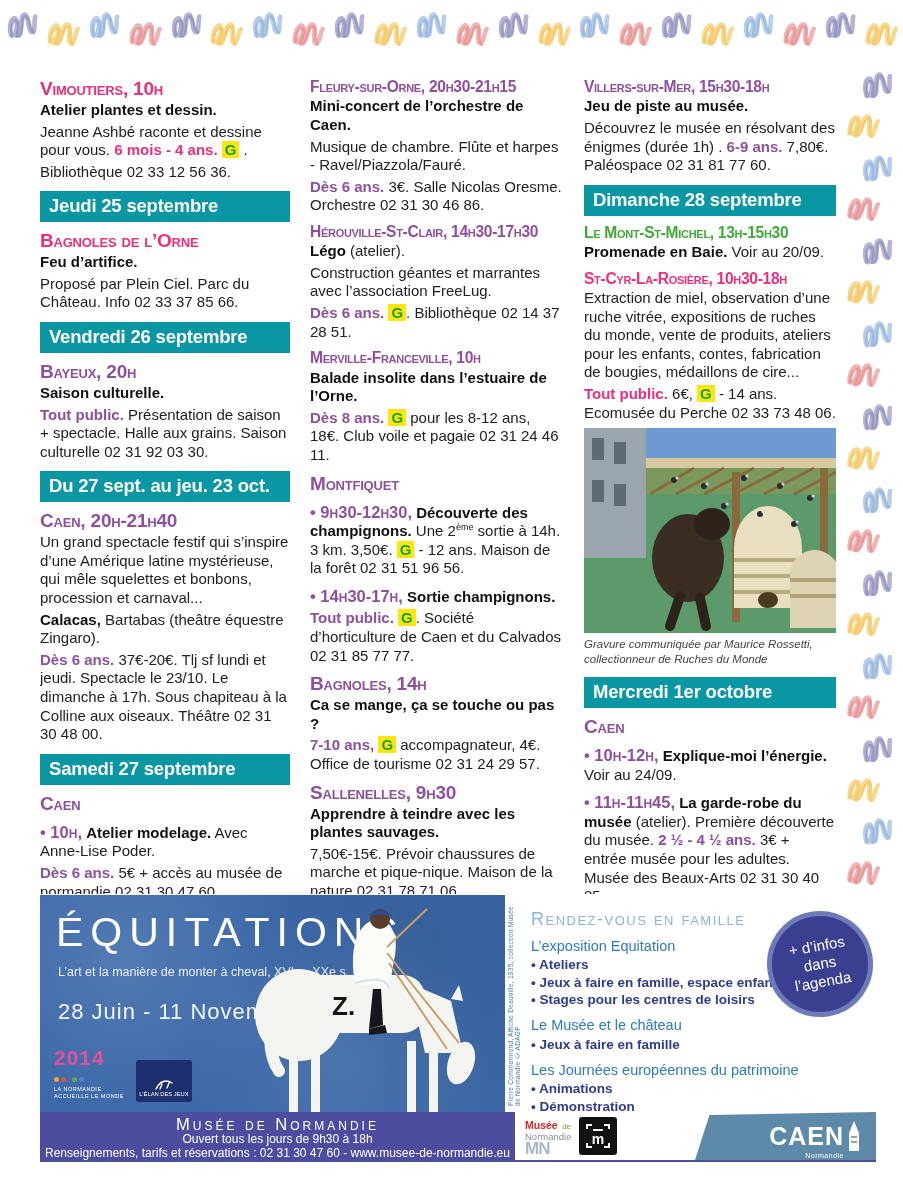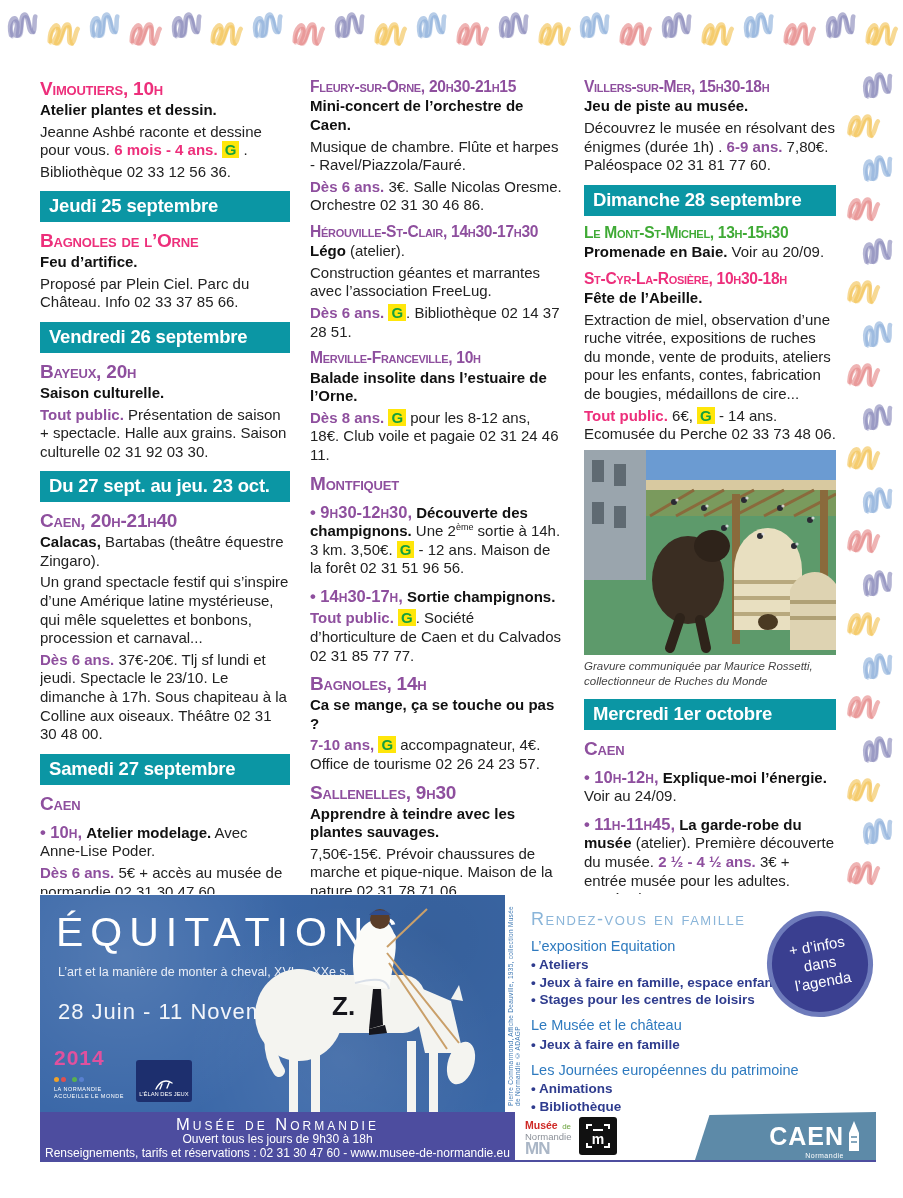--- a/index.html
+++ b/index.html
@@ -368,22 +368,22 @@
       <div class="date-banner">Jeudi 25 septembre</div>
       <h3 class="city pink">Bagnoles de l’Orne</h3>
       <p class="para"><span class="t-b">Feu d’artifice.</span></p>
       <p class="para"><span class="t-r">Proposé par Plein Ciel. Parc du Château. Info 02 33 37 85 66.</span></p>
       <div class="date-banner">Vendredi 26 septembre</div>
       <h3 class="city purple">Bayeux, 20h</h3>
       <p class="para"><span class="t-b">Saison culturelle.</span></p>
       <p class="para"><span class="t-pb">Tout public.</span><span class="t-r"> Présentation de saison + spectacle. Halle aux grains. Saison culturelle 02 31 92 03 30.</span></p>
       <div class="date-banner">Du 27 sept. au jeu. 23 oct.</div>
       <h3 class="city purple">Caen, 20h-21h40</h3>
+      <p class="para"><span class="t-r">Un grand spectacle festif qui s’inspire d’une Amérique latine mystérieuse, qui mêle squelettes et bonbons, procession et carnaval...</span></p>
       <p class="para"><span class="t-b">Calacas,</span><span class="t-r"> Bartabas (theâtre équestre Zingaro).</span></p>
-      <p class="para"><span class="t-r">Un grand spectacle festif qui s’inspire d’une Amérique latine mystérieuse, qui mêle squelettes et bonbons, procession et carnaval...</span></p>
       <p class="para"><span class="t-pb">Dès 6 ans.</span><span class="t-r"> 37€-20€. Tlj sf lundi et jeudi. Spectacle le 23/10. Le dimanche à 17h. Sous chapiteau à la Colline aux oiseaux. Théâtre 02 31 30 48 00.</span></p>
       <div class="date-banner">Samedi 27 septembre</div>
       <h3 class="city purple">Caen</h3>
       <p class="para bullet"><span class="t-tb">• 10h,</span><span class="t-r"> </span><span class="t-b">Atelier modelage.</span><span class="t-r"> Avec Anne-Lise Poder.</span></p>
       <p class="para"><span class="t-pb">Dès 6 ans.</span><span class="t-r"> 5€ + accès au musée de normandie 02 31 30 47 60.</span></p>
     </div>
   <div class="col" id="col1">
       <h3 class="city purple tight">Fleury-sur-Orne, 20h30-21h15</h3>
       <p class="para"><span class="t-b">Mini-concert de l’orchestre de Caen.</span></p>
       <p class="para"><span class="t-r">Musique de chambre. Flûte et harpes - Ravel/Piazzola/Fauré.</span></p>
@@ -394,34 +394,33 @@
       <p class="para"><span class="t-pb">Dès 6 ans.</span><span class="t-r"> </span><span class="t-g">G</span><span class="t-r">. Bibliothèque 02 14 37 28 51.</span></p>
       <h3 class="city purple tight">Merville-Franceville, 10h</h3>
       <p class="para"><span class="t-b">Balade insolite dans l’estuaire de l’Orne.</span></p>
       <p class="para"><span class="t-pb">Dès 8 ans.</span><span class="t-r"> </span><span class="t-g">G</span><span class="t-r"> pour les 8-12 ans, 18€. Club voile et pagaie 02 31 24 46 11.</span></p>
       <h3 class="city purple">Montfiquet</h3>
       <p class="para bullet"><span class="t-tb">• 9h30-12h30,</span><span class="t-r"> </span><span class="t-b">Découverte des champignons.</span><span class="t-r"> Une 2</span><span class="t-sup">ème</span><span class="t-r"> sortie à 14h. 3 km. 3,50€. </span><span class="t-g">G</span><span class="t-r"> - 12 ans. Maison de la forêt 02 31 51 96 56.</span></p>
       <p class="para bullet"><span class="t-tb">• 14h30-17h,</span><span class="t-r"> </span><span class="t-b">Sortie champignons.</span></p>
       <p class="para"><span class="t-pb">Tout public.</span><span class="t-r"> </span><span class="t-g">G</span><span class="t-r">. Société d’horticulture de Caen et du Calvados 02 31 85 77 77.</span></p>
       <h3 class="city purple">Bagnoles, 14h</h3>
       <p class="para"><span class="t-b">Ca se mange, ça se touche ou pas ?</span></p>
-      <p class="para"><span class="t-pb">7-10 ans,</span><span class="t-r"> </span><span class="t-g">G</span><span class="t-r"> accompagnateur, 4€. Office de tourisme 02 26 24 23 57.</span></p>
+      <p class="para"><span class="t-pb">7-10 ans,</span><span class="t-r"> </span><span class="t-g">G</span><span class="t-r"> accompagnateur, 4€. Office de tourisme 02 31 24 29 57.</span></p>
       <h3 class="city purple">Sallenelles, 9h30</h3>
       <p class="para"><span class="t-b">Apprendre à teindre avec les plantes sauvages.</span></p>
       <p class="para"><span class="t-r">7,50€-15€. Prévoir chaussures de marche et pique-nique. Maison de la nature 02 31 78 71 06.</span></p>
     </div>
   <div class="col" id="col2">
       <h3 class="city purple tight">Villers-sur-Mer, 15h30-18h</h3>
       <p class="para"><span class="t-b">Jeu de piste au musée.</span></p>
       <p class="para"><span class="t-r">Découvrez le musée en résolvant des énigmes (durée 1h) . </span><span class="t-pb">6-9 ans.</span><span class="t-r"> 7,80€. Paléospace 02 31 81 77 60.</span></p>
       <div class="date-banner">Dimanche 28 septembre</div>
       <h3 class="city green tight">Le Mont-St-Michel, 13h-15h30</h3>
       <p class="para"><span class="t-b">Promenade en Baie.</span><span class="t-r"> Voir au 20/09.</span></p>
       <h3 class="city pink tight">St-Cyr-La-Rosière, 10h30-18h</h3>
-      <p class="para"><span class="t-b">Fête de l’Abeille.</span></p>
       <p class="para"><span class="t-r">Extraction de miel, observation d’une ruche vitrée, expositions de ruches du monde, vente de produits, ateliers pour les enfants, contes, fabrication de bougies, médaillons de cire...</span></p>
       <p class="para"><span class="t-kb">Tout public.</span><span class="t-r"> 6€, </span><span class="t-g">G</span><span class="t-r"> - 14 ans. Ecomusée du Perche 02 33 73 48 06.</span></p>
       <span class="bee-img">
     <svg viewBox="0 0 252 205" width="252" height="205" preserveAspectRatio="none">
       <rect x="0" y="0" width="252" height="205" fill="#5d9a6b"></rect>
       <rect x="0" y="0" width="252" height="36" fill="#6b9bd2"></rect>
       <rect x="0" y="0" width="62" height="130" fill="#9aa5ad"></rect>
       <rect x="8" y="10" width="12" height="22" fill="#5f6a72"></rect>
       <rect x="30" y="14" width="12" height="22" fill="#5f6a72"></rect>
       <rect x="8" y="52" width="12" height="22" fill="#5f6a72"></rect>
@@ -526,21 +525,21 @@
             <div class="rdv-bullet">• Jeux à faire en famille, espace enfants</div>
             <div class="rdv-bullet">• Stages pour les centres de loisirs</div>
           </div>
           <div class="rdv-group">
             <div class="rdv-heading">Le Musée et le château</div>
             <div class="rdv-bullet">• Jeux à faire en famille</div>
           </div>
           <div class="rdv-group">
             <div class="rdv-heading">Les Journées européennes du patrimoine</div>
             <div class="rdv-bullet">• Animations</div>
-            <div class="rdv-bullet">• Bibliothèque</div>
+            <div class="rdv-bullet">• Démonstration</div>
           </div>
         </div>
       <div id="badge">
           <div>+ d’infos</div>
           <div>dans</div>
           <div>l’agenda</div>
         </div>
     </div>
 
     <div id="strip-row">

